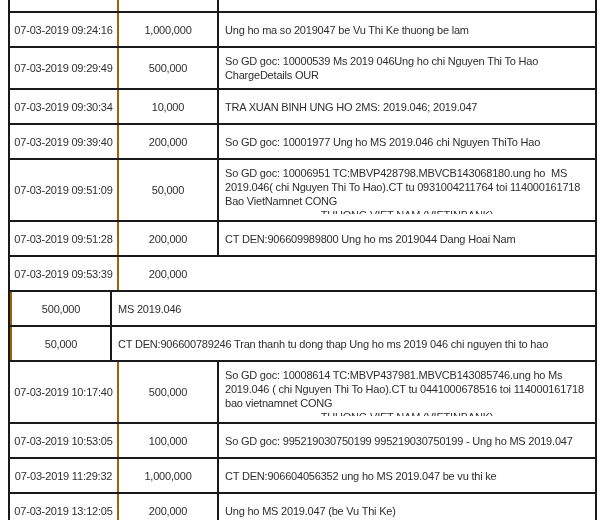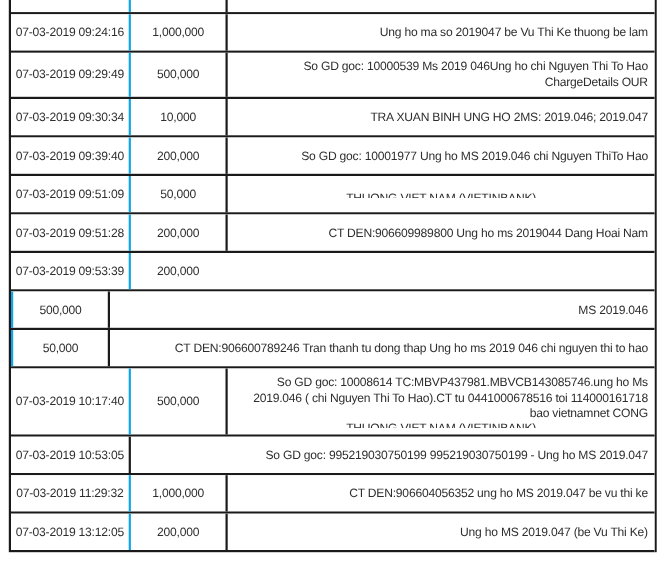--- a/index.html
+++ b/index.html
@@ -7,25 +7,25 @@
     width:600px;height:520px;background:#ffffff;position:relative;overflow:hidden;
     font-family:"Liberation Sans", sans-serif;color:#2e2e2e;
   }
   .table{
     position:absolute;left:8px;top:0;width:589px;box-sizing:border-box;
     border-left:2px solid #1a1a1a;border-right:2px solid #1a1a1a;
   }
   .row{display:flex;align-items:stretch;border-bottom:2px solid #1a1a1a;background:#ffffff;}
   .cell{box-sizing:border-box;font-size:11px;letter-spacing:-0.2px;line-height:14px;}
   .c1{width:107px;display:flex;align-items:center;justify-content:center;white-space:nowrap;}
-  .c2{width:88px;border-left:2px solid #0ea5e9;display:flex;align-items:center;justify-content:center;white-space:nowrap;}
+  .c2{width:100px;border-left:2px solid #a16207;display:flex;align-items:center;justify-content:center;white-space:nowrap;}
   .c3{flex:1;border-left:2px solid #1a1a1a;display:flex;flex-direction:column;
       align-items:center;justify-content:center;padding:6px 6px;text-align:center;}
   .data-row{min-height:33px;}
-  .desc-main{text-align:right;white-space:pre-wrap;word-break:break-word;width:100%;}
+  .desc-main{text-align:left;white-space:pre-wrap;word-break:break-word;width:100%;}
   .clip-line{height:6px;overflow:hidden;text-align:center;white-space:nowrap;width:100%;}
   .sliver-top{height:11px;}
   .sliver-top .cell{padding:0;}
 </style>
 </head>
 <body>
 
 <div class="screen">
   <div class="table">
 
@@ -61,20 +61,21 @@
           <div class="cell c1">07-03-2019 09:39:40</div>
           <div class="cell c2">200,000</div>
           <div class="cell c3">
             <div class="desc-main">So GD goc: 10001977 Ung ho MS 2019.046 chi Nguyen ThiTo Hao</div>
           </div>
         </div>
         <div class="row data-row">
           <div class="cell c1">07-03-2019 09:51:09</div>
           <div class="cell c2">50,000</div>
           <div class="cell c3">
+            <div class="desc-main">So GD goc: 10006951 TC:MBVP428798.MBVCB143068180.ung ho  MS 2019.046( chi Nguyen Thi To Hao).CT tu 0931004211764 toi 114000161718 Bao VietNamnet CONG</div>
             <div class="clip-line">THUONG VIET NAM (VIETINBANK)</div>
           </div>
         </div>
         <div class="row data-row">
           <div class="cell c1">07-03-2019 09:51:28</div>
           <div class="cell c2">200,000</div>
           <div class="cell c3">
             <div class="desc-main">CT DEN:906609989800 Ung ho ms 2019044 Dang Hoai Nam</div>
           </div>
         </div>
@@ -97,20 +98,21 @@
         <div class="row data-row">
           <div class="cell c1">07-03-2019 10:17:40</div>
           <div class="cell c2">500,000</div>
           <div class="cell c3">
             <div class="desc-main">So GD goc: 10008614 TC:MBVP437981.MBVCB143085746.ung ho Ms 2019.046 ( chi Nguyen Thi To Hao).CT tu 0441000678516 toi 114000161718 bao vietnamnet CONG</div>
             <div class="clip-line">THUONG VIET NAM (VIETINBANK)</div>
           </div>
         </div>
         <div class="row data-row">
           <div class="cell c1">07-03-2019 10:53:05</div>
+          <div class="cell c2">100,000</div>
           <div class="cell c3">
             <div class="desc-main">So GD goc: 995219030750199 995219030750199 - Ung ho MS 2019.047</div>
           </div>
         </div>
         <div class="row data-row">
           <div class="cell c1">07-03-2019 11:29:32</div>
           <div class="cell c2">1,000,000</div>
           <div class="cell c3">
             <div class="desc-main">CT DEN:906604056352 ung ho MS 2019.047 be vu thi ke</div>
           </div>

